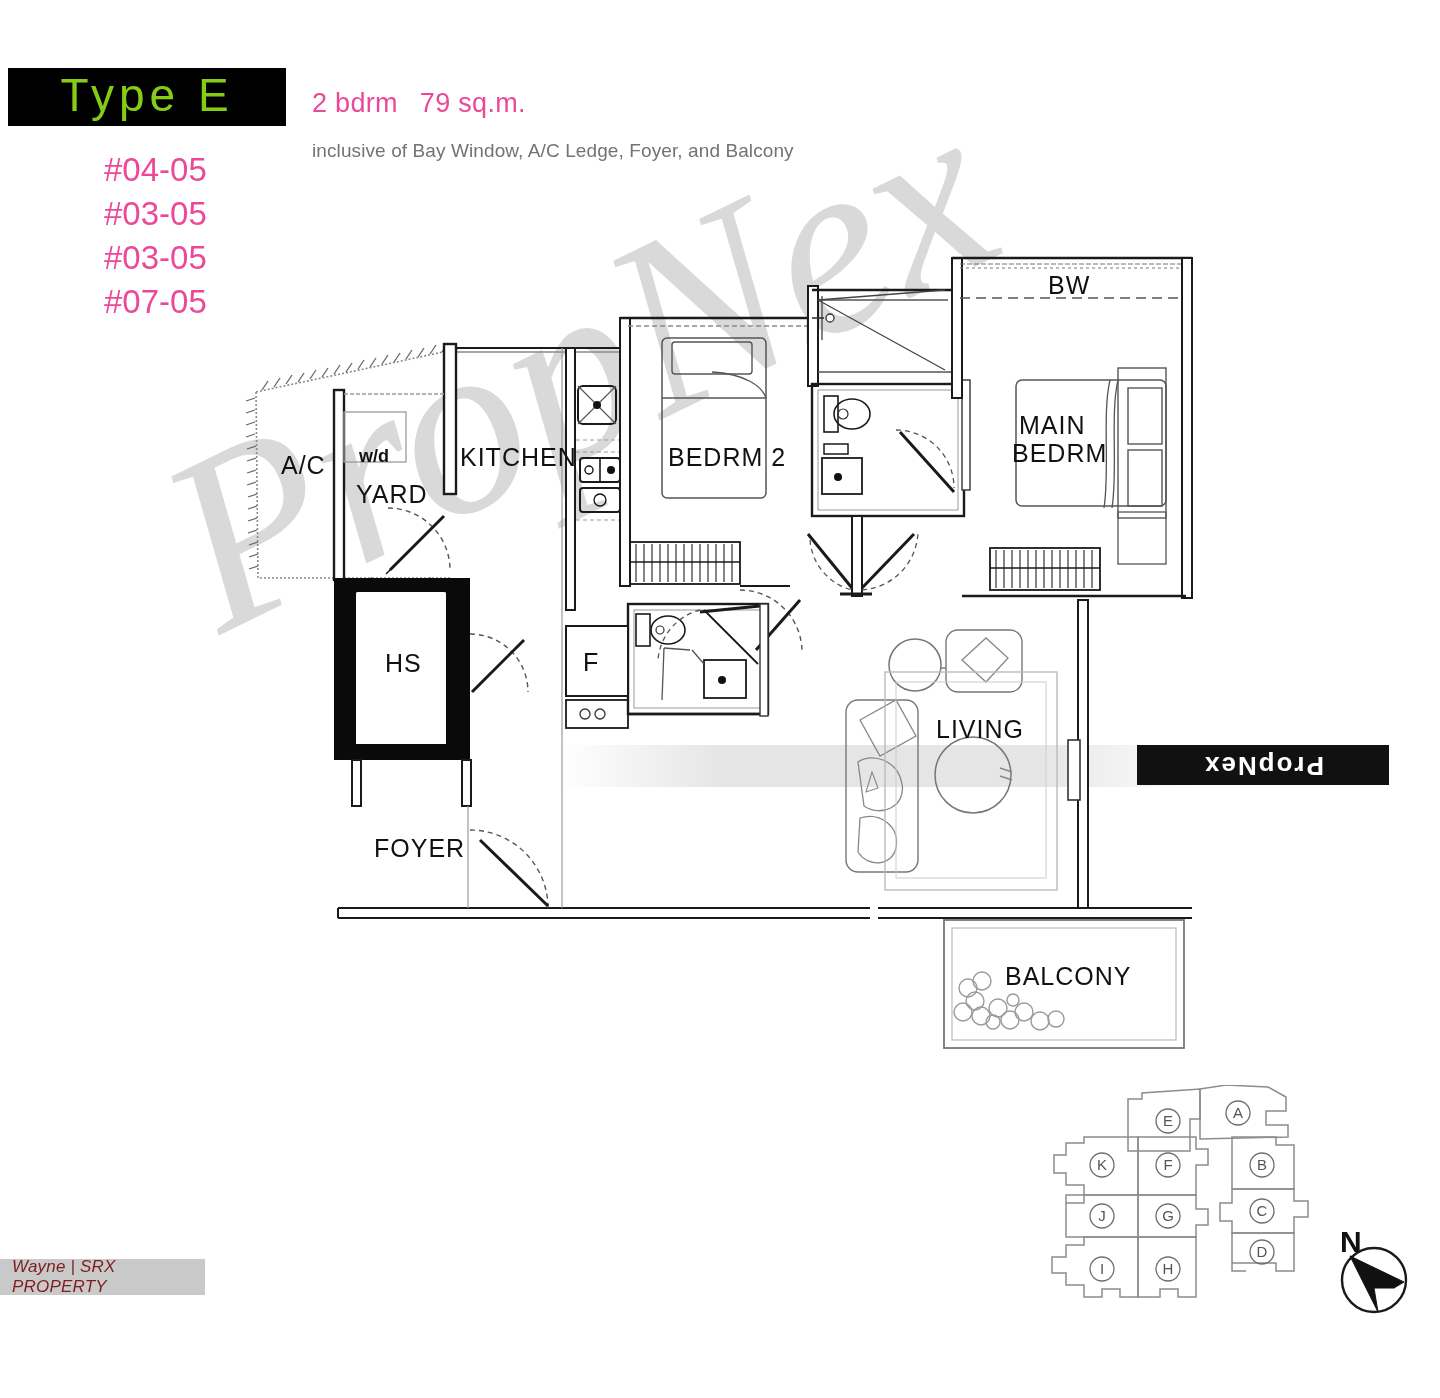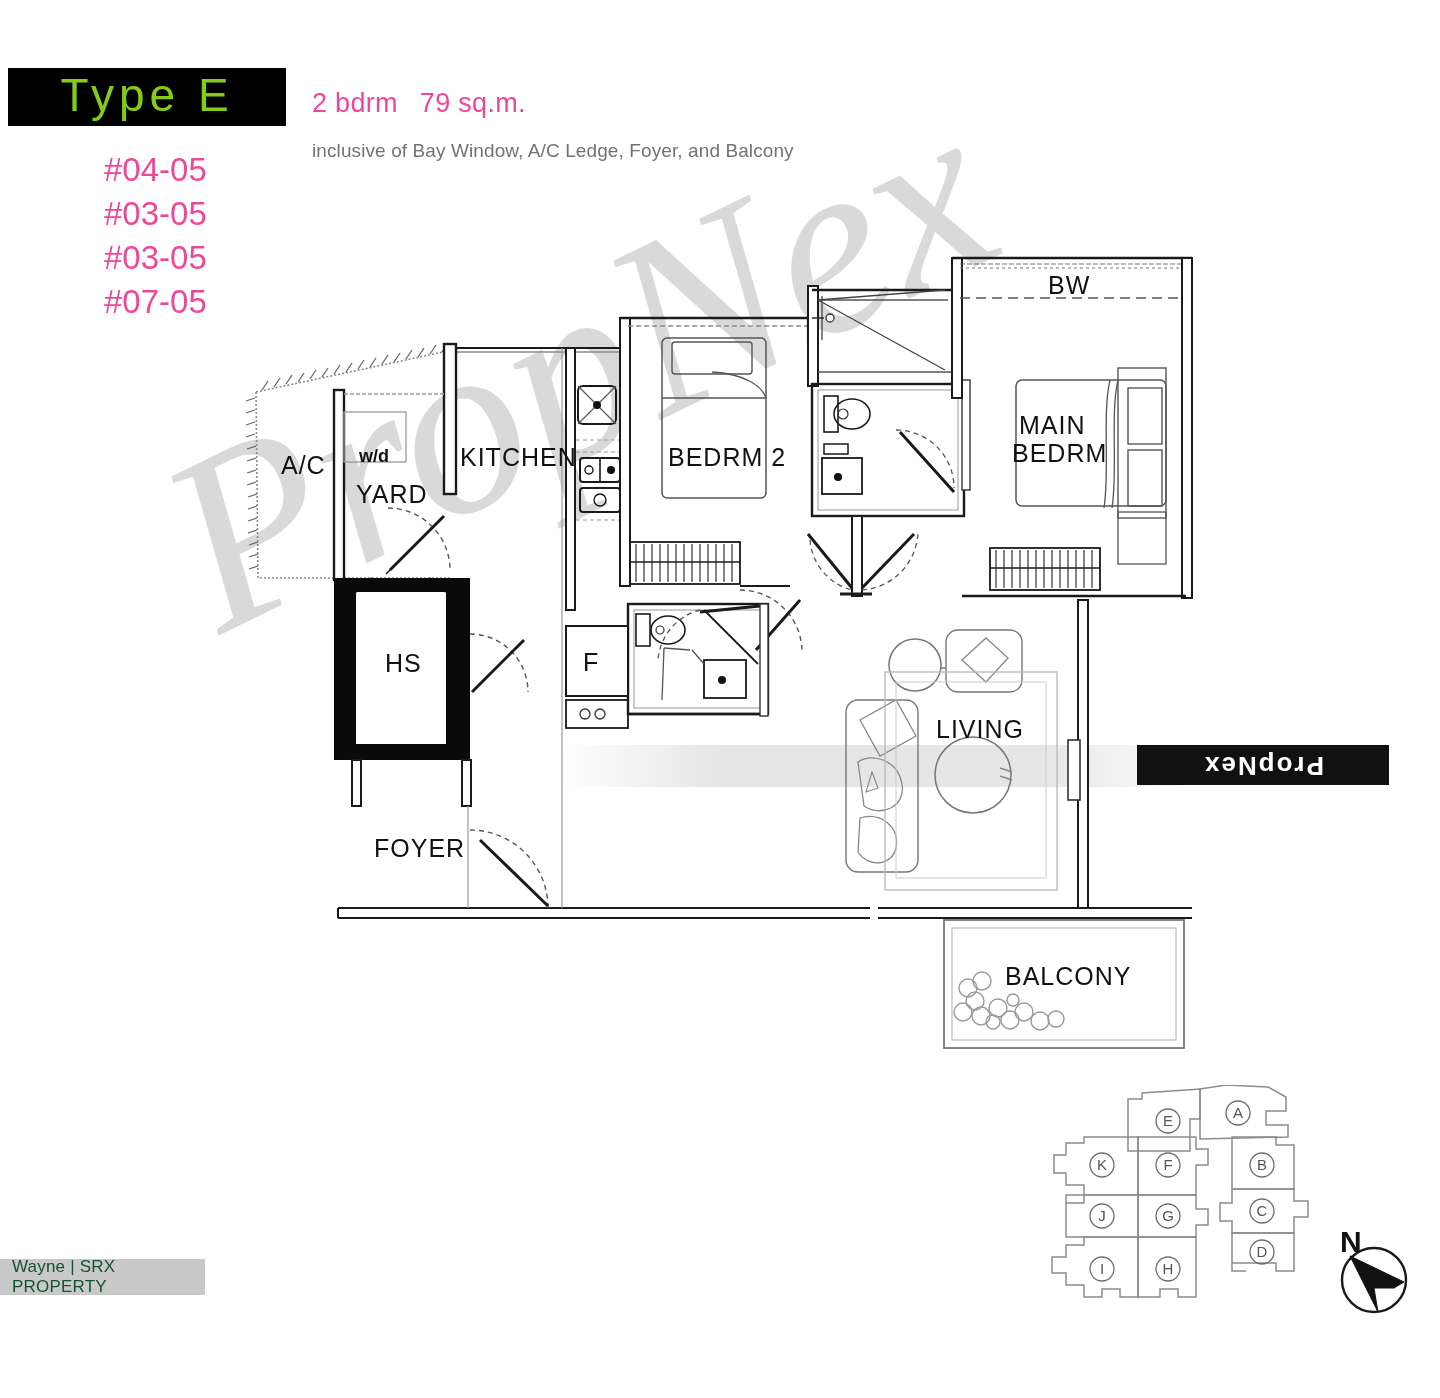--- a/index.html
+++ b/index.html
@@ -106,23 +106,24 @@
     width: 205px;
     height: 36px;
     background: #c9c9c9;
     display: flex;
     align-items: center;
     padding-left: 12px;
     box-sizing: border-box;
     z-index: 6;
   }
   #wm-agent-text {
-    color: #14532d;
+    color: #7f1d1d;
     font-size: 17px;
     letter-spacing: 0.2px;
+    font-style: italic;
   }
   #rev-badge {
     position: absolute;
     left: 1137px;
     top: 745px;
     width: 252px;
     height: 40px;
     background: #111;
     display: flex;
     align-items: center;

